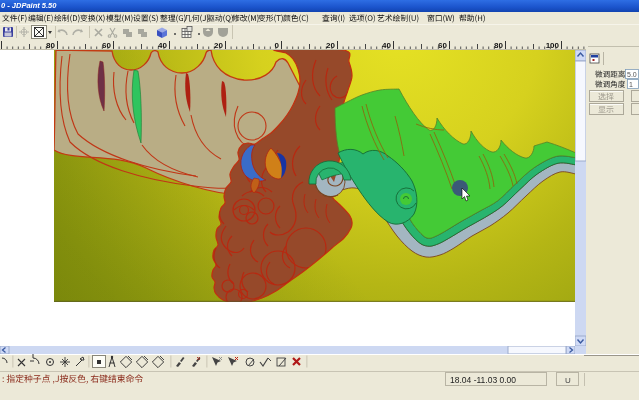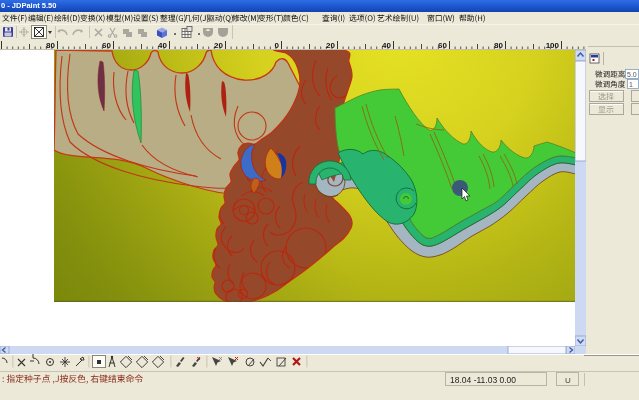--- a/index.html
+++ b/index.html
@@ -1,19 +1,19 @@
 <!DOCTYPE html>
 <html><head><meta charset="utf-8"><style>
 html,body{margin:0;padding:0;}
 #app{position:relative;width:639px;height:400px;overflow:hidden;font-family:"Liberation Sans",sans-serif;background:#ece9d8;}
 .abs{position:absolute;}
 </style></head><body>
 <div id="app">
 <div class="abs" style="left:0;top:0;width:639px;height:12px;background:linear-gradient(#2e6ee4,#1b54cc 60%,#1244b0);"></div>
-<div class="abs" style="left:1px;top:0;width:200px;height:11px;color:#fff;font-size:7.5px;font-weight:bold;line-height:12px;">0 - JDPaint 5.50</div>
+<div class="abs" style="left:1px;top:0;width:200px;height:11px;color:#fff;font-size:7.5px;font-weight:bold;line-height:12px;font-style:italic;">0 - JDPaint 5.50</div>
 <svg class="abs" style="left:0;top:12px;" width="639" height="12">
 <path transform="translate(2,9)" d="M3.6 -6.6L3.6 -5.2L0.4 -5.2L0.4 -4.7L1.6 -4.7C2.0 -3.4 2.6 -2.3 3.4 -1.5C2.6 -0.8 1.6 -0.3 0.3 0.1C0.4 0.2 0.6 0.5 0.7 0.6C1.9 0.2 3.0 -0.3 3.9 -1.1C4.7 -0.3 5.8 0.3 7.1 0.6C7.2 0.5 7.4 0.2 7.5 0.1C6.3 -0.2 5.2 -0.8 4.3 -1.5C5.2 -2.3 5.8 -3.4 6.2 -4.7L7.4 -4.7L7.4 -5.2L4.2 -5.2L4.2 -6.6L3.6 -6.6ZM3.9 -1.9C3.1 -2.7 2.6 -3.6 2.2 -4.7L5.6 -4.7C5.2 -3.5 4.6 -2.6 3.9 -1.9ZM10.3 -2.7L10.3 -2.1L12.5 -2.1L12.5 0.6L13.1 0.6L13.1 -2.1L15.2 -2.1L15.2 -2.7L13.1 -2.7L13.1 -4.4L14.9 -4.4L14.9 -5.0L13.1 -5.0L13.1 -6.5L12.5 -6.5L12.5 -5.0L11.5 -5.0C11.6 -5.3 11.7 -5.7 11.7 -6.0L11.2 -6.2C11.0 -5.1 10.7 -4.1 10.2 -3.5C10.4 -3.4 10.6 -3.3 10.7 -3.2C10.9 -3.5 11.1 -3.9 11.3 -4.4L12.5 -4.4L12.5 -2.7L10.3 -2.7ZM9.9 -6.5C9.5 -5.3 8.8 -4.2 8.0 -3.4C8.2 -3.3 8.3 -3.0 8.4 -2.8C8.6 -3.1 8.9 -3.4 9.1 -3.7L9.1 0.6L9.7 0.6L9.7 -4.7C10.0 -5.2 10.2 -5.8 10.4 -6.4L9.9 -6.5ZM17.5 1.5L17.9 1.3C17.2 0.2 16.9 -1.1 16.9 -2.4C16.9 -3.7 17.2 -5.1 17.9 -6.2L17.5 -6.4C16.7 -5.2 16.3 -4.0 16.3 -2.4C16.3 -0.9 16.7 0.4 17.5 1.5ZM19.0 -0.0L19.7 -0.0L19.7 -2.6L21.9 -2.6L21.9 -3.2L19.7 -3.2L19.7 -5.1L22.3 -5.1L22.3 -5.7L19.0 -5.7L19.0 -0.0ZM23.3 1.5C24.0 0.4 24.5 -0.9 24.5 -2.4C24.5 -4.0 24.0 -5.2 23.3 -6.4L22.9 -6.2C23.5 -5.1 23.9 -3.7 23.9 -2.4C23.9 -1.1 23.5 0.2 22.9 1.3L23.3 1.5Z" fill="#111"></path>
 <path transform="translate(28,9)" d="M0.3 -0.4L0.5 0.1C1.1 -0.1 1.9 -0.5 2.7 -0.8L2.6 -1.3C1.7 -0.9 0.9 -0.6 0.3 -0.4ZM0.5 -3.3C0.6 -3.4 0.8 -3.4 1.6 -3.5C1.3 -3.0 1.0 -2.6 0.9 -2.5C0.7 -2.2 0.5 -2.0 0.4 -1.9C0.4 -1.8 0.5 -1.5 0.5 -1.4C0.7 -1.5 0.9 -1.6 2.6 -2.0C2.6 -2.1 2.6 -2.3 2.6 -2.5L1.3 -2.2C1.9 -2.9 2.4 -3.8 2.8 -4.7L2.4 -4.9C2.2 -4.6 2.1 -4.3 1.9 -4.0L1.0 -3.9C1.5 -4.6 1.9 -5.5 2.2 -6.4L1.7 -6.6C1.4 -5.6 0.9 -4.6 0.7 -4.3C0.6 -4.1 0.4 -3.9 0.3 -3.8C0.4 -3.7 0.4 -3.4 0.5 -3.3ZM4.9 -2.7L4.9 -1.6L4.2 -1.6L4.2 -2.7L4.9 -2.7ZM5.3 -2.7L5.8 -2.7L5.8 -1.6L5.3 -1.6L5.3 -2.7ZM3.8 -3.2L3.8 0.6L4.2 0.6L4.2 -1.1L4.9 -1.1L4.9 0.4L5.3 0.4L5.3 -1.1L5.8 -1.1L5.8 0.4L6.2 0.4L6.2 -1.1L6.8 -1.1L6.8 0.1C6.8 0.1 6.8 0.1 6.7 0.1C6.7 0.1 6.5 0.1 6.3 0.1C6.4 0.2 6.5 0.4 6.5 0.6C6.8 0.6 6.9 0.6 7.1 0.5C7.2 0.4 7.3 0.3 7.3 0.1L7.3 -3.2L6.8 -3.2L3.8 -3.2ZM6.2 -2.7L6.8 -2.7L6.8 -1.6L6.2 -1.6L6.2 -2.7ZM4.7 -6.4C4.8 -6.2 5.0 -5.9 5.1 -5.7L3.2 -5.7L3.2 -4.0C3.2 -2.8 3.2 -1.1 2.4 0.2C2.6 0.2 2.8 0.4 2.9 0.5C3.6 -0.8 3.8 -2.6 3.8 -3.9L7.2 -3.9L7.2 -5.7L5.7 -5.7C5.6 -6.0 5.4 -6.3 5.3 -6.6L4.7 -6.4ZM3.8 -5.2L6.6 -5.2L6.6 -4.4L3.8 -4.4L3.8 -5.2ZM12.1 -5.9L14.2 -5.9L14.2 -5.1L12.1 -5.1L12.1 -5.9ZM11.6 -6.3L11.6 -4.6L14.8 -4.6L14.8 -6.3L11.6 -6.3ZM8.4 -2.6C8.5 -2.7 8.7 -2.7 9.0 -2.7L9.7 -2.7L9.7 -1.6L8.1 -1.3L8.2 -0.7L9.7 -1.0L9.7 0.6L10.2 0.6L10.2 -1.1L11.1 -1.3L11.1 -1.8L10.2 -1.7L10.2 -2.7L11.0 -2.7L11.0 -3.2L10.2 -3.2L10.2 -4.4L9.7 -4.4L9.7 -3.2L9.0 -3.2C9.2 -3.8 9.4 -4.4 9.6 -5.1L11.0 -5.1L11.0 -5.6L9.7 -5.6C9.8 -5.9 9.9 -6.2 9.9 -6.4L9.3 -6.6C9.3 -6.2 9.2 -5.9 9.2 -5.6L8.2 -5.6L8.2 -5.1L9.0 -5.1C8.9 -4.4 8.7 -3.9 8.6 -3.7C8.5 -3.4 8.4 -3.1 8.3 -3.1C8.3 -3.0 8.4 -2.7 8.4 -2.6ZM14.2 -3.7L14.2 -3.0L12.2 -3.0L12.2 -3.7L14.2 -3.7ZM10.9 -0.6L11.0 -0.1L14.2 -0.3L14.2 0.6L14.7 0.6L14.7 -0.4L15.3 -0.4L15.3 -0.9L14.7 -0.9L14.7 -3.7L15.2 -3.7L15.2 -4.2L11.1 -4.2L11.1 -3.7L11.6 -3.7L11.6 -0.6L10.9 -0.6ZM14.2 -2.6L14.2 -1.9L12.2 -1.9L12.2 -2.6L14.2 -2.6ZM14.2 -1.4L14.2 -0.8L12.2 -0.7L12.2 -1.4L14.2 -1.4ZM17.5 1.5L17.9 1.3C17.2 0.2 16.9 -1.1 16.9 -2.4C16.9 -3.7 17.2 -5.1 17.9 -6.2L17.5 -6.4C16.7 -5.2 16.3 -4.0 16.3 -2.4C16.3 -0.9 16.7 0.4 17.5 1.5ZM19.0 -0.0L22.4 -0.0L22.4 -0.6L19.7 -0.6L19.7 -2.7L21.9 -2.7L21.9 -3.3L19.7 -3.3L19.7 -5.1L22.3 -5.1L22.3 -5.7L19.0 -5.7L19.0 -0.0ZM23.6 1.5C24.3 0.4 24.7 -0.9 24.7 -2.4C24.7 -4.0 24.3 -5.2 23.6 -6.4L23.2 -6.2C23.8 -5.1 24.2 -3.7 24.2 -2.4C24.2 -1.1 23.8 0.2 23.2 1.3L23.6 1.5Z" fill="#111"></path>
 <path transform="translate(54,9)" d="M0.3 -0.4L0.4 0.2C1.1 -0.1 2.0 -0.4 2.8 -0.8L2.7 -1.3C1.8 -0.9 0.9 -0.6 0.3 -0.4ZM3.7 -3.9L3.7 -3.4L6.4 -3.4L6.4 -3.9L3.7 -3.9ZM0.4 -3.3C0.5 -3.4 0.7 -3.4 1.5 -3.5C1.2 -3.0 1.0 -2.6 0.9 -2.5C0.6 -2.2 0.5 -2.0 0.3 -2.0C0.4 -1.8 0.5 -1.5 0.5 -1.4C0.6 -1.5 0.9 -1.6 2.7 -2.1C2.7 -2.2 2.7 -2.4 2.7 -2.6L1.3 -2.3C1.9 -3.0 2.4 -3.8 2.8 -4.6L2.3 -4.9C2.2 -4.6 2.0 -4.3 1.8 -4.0L1.0 -3.9C1.4 -4.6 1.9 -5.5 2.2 -6.3L1.6 -6.6C1.3 -5.6 0.8 -4.6 0.7 -4.3C0.5 -4.1 0.4 -3.9 0.2 -3.9C0.3 -3.7 0.4 -3.4 0.4 -3.3ZM3.1 0.5C3.3 0.4 3.6 0.3 6.5 -0.0C6.6 0.2 6.7 0.5 6.8 0.6L7.3 0.4C7.1 -0.1 6.5 -0.9 6.1 -1.5L5.6 -1.3C5.8 -1.0 6.0 -0.7 6.2 -0.5L3.9 -0.2C4.3 -0.8 4.7 -1.6 5.0 -2.1L7.2 -2.1L7.2 -2.6L3.1 -2.6L3.1 -2.1L4.4 -2.1C4.1 -1.5 3.5 -0.5 3.3 -0.3C3.2 -0.2 3.0 -0.1 2.9 -0.1C2.9 0.0 3.0 0.3 3.1 0.5ZM5.0 -6.6C4.5 -5.5 3.7 -4.6 2.8 -4.0C2.8 -3.8 3.0 -3.5 3.1 -3.4C3.8 -3.9 4.5 -4.7 5.1 -5.6C5.6 -4.9 6.4 -4.0 7.1 -3.5C7.2 -3.7 7.3 -3.9 7.4 -4.1C6.7 -4.5 5.8 -5.4 5.3 -6.1L5.5 -6.4L5.0 -6.6ZM13.1 -5.8L13.1 -1.5L13.6 -1.5L13.6 -5.8L13.1 -5.8ZM14.5 -6.5L14.5 -0.2C14.5 -0.1 14.4 -0.0 14.3 -0.0C14.2 -0.0 13.7 -0.0 13.3 -0.0C13.3 0.2 13.4 0.4 13.5 0.6C14.0 0.6 14.5 0.6 14.7 0.5C14.9 0.4 15.0 0.2 15.0 -0.2L15.0 -6.5L14.5 -6.5ZM8.9 -6.4C8.7 -5.6 8.5 -4.8 8.1 -4.3C8.3 -4.3 8.5 -4.1 8.6 -4.1C8.8 -4.3 8.9 -4.6 9.0 -4.9L10.1 -4.9L10.1 -4.1L8.2 -4.1L8.2 -3.5L10.1 -3.5L10.1 -2.7L8.5 -2.7L8.5 -0.0L9.0 -0.0L9.0 -2.2L10.1 -2.2L10.1 0.6L10.6 0.6L10.6 -2.2L11.7 -2.2L11.7 -0.6C11.7 -0.5 11.7 -0.5 11.6 -0.5C11.5 -0.5 11.2 -0.5 10.9 -0.5C11.0 -0.4 11.1 -0.1 11.1 0.0C11.5 0.0 11.8 -0.0 12.0 -0.1C12.2 -0.2 12.2 -0.3 12.2 -0.6L12.2 -2.7L10.6 -2.7L10.6 -3.5L12.5 -3.5L12.5 -4.1L10.6 -4.1L10.6 -4.9L12.2 -4.9L12.2 -5.4L10.6 -5.4L10.6 -6.5L10.1 -6.5L10.1 -5.4L9.2 -5.4C9.3 -5.7 9.4 -6.0 9.5 -6.3L8.9 -6.4ZM17.5 1.5L17.9 1.3C17.2 0.2 16.9 -1.1 16.9 -2.4C16.9 -3.7 17.2 -5.1 17.9 -6.2L17.5 -6.4C16.7 -5.2 16.3 -4.0 16.3 -2.4C16.3 -0.9 16.7 0.4 17.5 1.5ZM19.0 -0.0L20.5 -0.0C22.2 -0.0 23.1 -1.1 23.1 -2.9C23.1 -4.7 22.2 -5.7 20.5 -5.7L19.0 -5.7L19.0 -0.0ZM19.7 -0.6L19.7 -5.1L20.4 -5.1C21.7 -5.1 22.4 -4.3 22.4 -2.9C22.4 -1.4 21.7 -0.6 20.4 -0.6L19.7 -0.6ZM24.4 1.5C25.1 0.4 25.5 -0.9 25.5 -2.4C25.5 -4.0 25.1 -5.2 24.4 -6.4L23.9 -6.2C24.6 -5.1 24.9 -3.7 24.9 -2.4C24.9 -1.1 24.6 0.2 23.9 1.3L24.4 1.5Z" fill="#111"></path>
 <path transform="translate(80,9)" d="M1.7 -4.9C1.5 -4.4 1.1 -3.8 0.7 -3.4C0.8 -3.3 1.0 -3.2 1.1 -3.1C1.6 -3.5 2.0 -4.1 2.3 -4.8L1.7 -4.9ZM5.4 -4.6C5.9 -4.2 6.4 -3.5 6.7 -3.1L7.2 -3.4C6.9 -3.8 6.3 -4.4 5.8 -4.9L5.4 -4.6ZM3.4 -6.5C3.5 -6.3 3.7 -6.0 3.8 -5.8L0.5 -5.8L0.5 -5.2L2.7 -5.2L2.7 -2.9L3.3 -2.9L3.3 -5.2L4.5 -5.2L4.5 -2.9L5.1 -2.9L5.1 -5.2L7.3 -5.2L7.3 -5.8L4.4 -5.8C4.3 -6.0 4.1 -6.4 3.9 -6.6L3.4 -6.5ZM1.0 -2.6L1.0 -2.1L1.7 -2.1C2.1 -1.5 2.6 -1.0 3.3 -0.6C2.4 -0.2 1.4 -0.0 0.4 0.1C0.5 0.2 0.6 0.5 0.7 0.6C1.8 0.5 2.9 0.2 3.9 -0.3C4.8 0.2 5.9 0.5 7.1 0.6C7.2 0.5 7.3 0.3 7.5 0.1C6.4 0.0 5.4 -0.2 4.5 -0.6C5.3 -1.0 6.0 -1.6 6.4 -2.4L6.0 -2.7L5.9 -2.6L1.0 -2.6ZM2.3 -2.1L5.5 -2.1C5.1 -1.6 4.6 -1.2 3.9 -0.9C3.2 -1.2 2.7 -1.6 2.3 -2.1ZM9.1 -6.5L9.1 -5.0L8.2 -5.0L8.2 -4.4L9.1 -4.4L9.1 -2.7C8.7 -2.6 8.4 -2.5 8.1 -2.4L8.2 -1.8L9.1 -2.1L9.1 -0.1C9.1 -0.0 9.0 0.0 9.0 0.0C8.9 0.0 8.6 0.0 8.3 0.0C8.4 0.2 8.5 0.5 8.5 0.6C8.9 0.6 9.2 0.6 9.4 0.5C9.6 0.4 9.7 0.2 9.7 -0.1L9.7 -2.3L10.5 -2.6L10.4 -3.1L9.7 -2.9L9.7 -4.4L10.4 -4.4L10.4 -5.0L9.7 -5.0L9.7 -6.5L9.1 -6.5ZM12.0 -5.4L13.6 -5.4C13.4 -5.1 13.2 -4.8 13.0 -4.6L11.4 -4.6C11.6 -4.8 11.8 -5.1 12.0 -5.4ZM10.4 -2.3L10.4 -1.7L12.3 -1.7C12.0 -1.1 11.3 -0.4 10.0 0.2C10.1 0.3 10.3 0.5 10.4 0.6C11.7 0.0 12.4 -0.7 12.8 -1.5C13.3 -0.5 14.1 0.2 15.0 0.6C15.1 0.5 15.2 0.2 15.4 0.1C14.4 -0.2 13.6 -0.9 13.2 -1.7L15.2 -1.7L15.2 -2.3L14.7 -2.3L14.7 -4.6L13.6 -4.6C13.9 -4.9 14.3 -5.3 14.5 -5.6L14.1 -5.9L14.0 -5.9L12.3 -5.9C12.4 -6.1 12.5 -6.3 12.6 -6.5L12.0 -6.6C11.7 -5.9 11.2 -5.1 10.4 -4.5C10.6 -4.4 10.7 -4.2 10.8 -4.0L11.0 -4.2L11.0 -2.3L10.4 -2.3ZM11.5 -2.3L11.5 -4.1L12.6 -4.1L12.6 -3.3C12.6 -3.0 12.6 -2.6 12.5 -2.3L11.5 -2.3ZM14.1 -2.3L13.0 -2.3C13.1 -2.6 13.1 -3.0 13.1 -3.3L13.1 -4.1L14.1 -4.1L14.1 -2.3ZM17.5 1.5L17.9 1.3C17.2 0.2 16.9 -1.1 16.9 -2.4C16.9 -3.7 17.2 -5.1 17.9 -6.2L17.5 -6.4C16.7 -5.2 16.3 -4.0 16.3 -2.4C16.3 -0.9 16.7 0.4 17.5 1.5ZM18.4 -0.0L19.1 -0.0L20.0 -1.5C20.1 -1.8 20.2 -2.1 20.4 -2.5L20.4 -2.5C20.6 -2.1 20.8 -1.8 20.9 -1.5L21.8 -0.0L22.6 -0.0L20.9 -2.9L22.5 -5.7L21.7 -5.7L20.9 -4.3C20.8 -4.0 20.7 -3.8 20.5 -3.4L20.5 -3.4C20.3 -3.8 20.2 -4.0 20.1 -4.3L19.3 -5.7L18.5 -5.7L20.0 -3.0L18.4 -0.0ZM23.5 1.5C24.2 0.4 24.6 -0.9 24.6 -2.4C24.6 -4.0 24.2 -5.2 23.5 -6.4L23.0 -6.2C23.7 -5.1 24.0 -3.7 24.0 -2.4C24.0 -1.1 23.7 0.2 23.0 1.3L23.5 1.5Z" fill="#111"></path>
 <path transform="translate(106,9)" d="M3.7 -3.3L6.4 -3.3L6.4 -2.7L3.7 -2.7L3.7 -3.3ZM3.7 -4.2L6.4 -4.2L6.4 -3.7L3.7 -3.7L3.7 -4.2ZM5.7 -6.6L5.7 -5.9L4.5 -5.9L4.5 -6.6L4.0 -6.6L4.0 -5.9L2.8 -5.9L2.8 -5.4L4.0 -5.4L4.0 -4.8L4.5 -4.8L4.5 -5.4L5.7 -5.4L5.7 -4.8L6.3 -4.8L6.3 -5.4L7.4 -5.4L7.4 -5.9L6.3 -5.9L6.3 -6.6L5.7 -6.6ZM3.1 -4.7L3.1 -2.3L4.7 -2.3C4.7 -2.0 4.7 -1.8 4.6 -1.6L2.7 -1.6L2.7 -1.1L4.4 -1.1C4.1 -0.5 3.6 -0.1 2.4 0.2C2.5 0.3 2.7 0.5 2.7 0.6C4.1 0.3 4.7 -0.3 5.0 -1.1C5.4 -0.2 6.2 0.4 7.2 0.6C7.3 0.5 7.4 0.3 7.5 0.1C6.7 -0.0 6.0 -0.5 5.6 -1.1L7.4 -1.1L7.4 -1.6L5.2 -1.6C5.2 -1.8 5.3 -2.0 5.3 -2.3L7.0 -2.3L7.0 -4.7L3.1 -4.7ZM1.4 -6.6L1.4 -5.0L0.4 -5.0L0.4 -4.5L1.4 -4.5L1.4 -4.5C1.2 -3.4 0.7 -2.2 0.2 -1.5C0.4 -1.4 0.5 -1.1 0.6 -1.0C0.9 -1.4 1.1 -2.1 1.4 -2.9L1.4 0.6L1.9 0.6L1.9 -3.4C2.1 -3.0 2.4 -2.5 2.5 -2.2L2.9 -2.7C2.7 -2.9 2.1 -3.9 1.9 -4.2L1.9 -4.5L2.7 -4.5L2.7 -5.0L1.9 -5.0L1.9 -6.6L1.4 -6.6ZM12.8 -6.1L12.8 -3.5L13.3 -3.5L13.3 -6.1L12.8 -6.1ZM14.2 -6.5L14.2 -3.0C14.2 -2.9 14.2 -2.9 14.1 -2.9C13.9 -2.9 13.5 -2.9 13.1 -2.9C13.2 -2.7 13.3 -2.5 13.3 -2.3C13.9 -2.3 14.2 -2.4 14.5 -2.4C14.7 -2.5 14.8 -2.7 14.8 -3.0L14.8 -6.5L14.2 -6.5ZM10.8 -5.7L10.8 -4.6L9.9 -4.6L9.9 -4.7L9.9 -5.7L10.8 -5.7ZM8.3 -4.6L8.3 -4.1L9.3 -4.1C9.2 -3.6 8.9 -3.1 8.3 -2.7C8.4 -2.6 8.6 -2.4 8.6 -2.2C9.4 -2.7 9.7 -3.4 9.8 -4.1L10.8 -4.1L10.8 -2.4L11.4 -2.4L11.4 -4.1L12.3 -4.1L12.3 -4.6L11.4 -4.6L11.4 -5.7L12.1 -5.7L12.1 -6.2L8.6 -6.2L8.6 -5.7L9.3 -5.7L9.3 -4.7L9.3 -4.6L8.3 -4.6ZM11.4 -2.6L11.4 -1.7L9.0 -1.7L9.0 -1.2L11.4 -1.2L11.4 -0.2L8.2 -0.2L8.2 0.4L15.2 0.4L15.2 -0.2L12.0 -0.2L12.0 -1.2L14.4 -1.2L14.4 -1.7L12.0 -1.7L12.0 -2.6L11.4 -2.6ZM17.5 1.5L17.9 1.3C17.2 0.2 16.9 -1.1 16.9 -2.4C16.9 -3.7 17.2 -5.1 17.9 -6.2L17.5 -6.4C16.7 -5.2 16.3 -4.0 16.3 -2.4C16.3 -0.9 16.7 0.4 17.5 1.5ZM19.0 -0.0L19.7 -0.0L19.7 -3.2C19.7 -3.7 19.6 -4.4 19.6 -4.9L19.6 -4.9L20.1 -3.5L21.2 -0.6L21.6 -0.6L22.7 -3.5L23.2 -4.9L23.2 -4.9C23.2 -4.4 23.1 -3.7 23.1 -3.2L23.1 -0.0L23.8 -0.0L23.8 -5.7L22.9 -5.7L21.8 -2.7C21.7 -2.3 21.6 -1.9 21.4 -1.5L21.4 -1.5C21.3 -1.9 21.1 -2.3 21.0 -2.7L19.9 -5.7L19.0 -5.7L19.0 -0.0ZM25.3 1.5C26.1 0.4 26.5 -0.9 26.5 -2.4C26.5 -4.0 26.1 -5.2 25.3 -6.4L24.9 -6.2C25.6 -5.1 25.9 -3.7 25.9 -2.4C25.9 -1.1 25.6 0.2 24.9 1.3L25.3 1.5Z" fill="#111"></path>
 <path transform="translate(133,9)" d="M1.0 -6.1C1.4 -5.7 1.9 -5.2 2.1 -4.8L2.5 -5.2C2.3 -5.6 1.8 -6.1 1.3 -6.4L1.0 -6.1ZM0.3 -4.1L0.3 -3.5L1.4 -3.5L1.4 -0.7C1.4 -0.4 1.2 -0.1 1.0 -0.0C1.2 0.1 1.3 0.3 1.4 0.5C1.5 0.3 1.7 0.2 3.1 -0.9C3.0 -1.0 2.9 -1.2 2.9 -1.4L2.0 -0.7L2.0 -4.1L0.3 -4.1ZM3.8 -6.3L3.8 -5.4C3.8 -4.8 3.7 -4.2 2.6 -3.7C2.7 -3.6 2.9 -3.4 3.0 -3.3C4.1 -3.8 4.4 -4.7 4.4 -5.4L4.4 -5.7L5.8 -5.7L5.8 -4.5C5.8 -3.9 5.9 -3.7 6.4 -3.7C6.5 -3.7 6.9 -3.7 7.0 -3.7C7.2 -3.7 7.3 -3.7 7.4 -3.7C7.4 -3.8 7.4 -4.1 7.4 -4.2C7.3 -4.2 7.1 -4.2 7.0 -4.2C6.9 -4.2 6.5 -4.2 6.5 -4.2C6.3 -4.2 6.3 -4.2 6.3 -4.5L6.3 -6.3L3.8 -6.3ZM6.3 -2.6C6.0 -1.9 5.6 -1.4 5.1 -1.0C4.5 -1.4 4.1 -2.0 3.8 -2.6L6.3 -2.6ZM3.0 -3.1L3.0 -2.6L3.4 -2.6L3.3 -2.5C3.6 -1.8 4.0 -1.2 4.6 -0.7C4.0 -0.3 3.3 -0.0 2.7 0.1C2.8 0.2 2.9 0.5 2.9 0.6C3.7 0.4 4.4 0.1 5.0 -0.3C5.6 0.1 6.3 0.5 7.2 0.6C7.2 0.5 7.4 0.2 7.5 0.1C6.8 -0.0 6.1 -0.3 5.5 -0.7C6.2 -1.2 6.7 -2.0 7.0 -3.0L6.7 -3.1L6.6 -3.1L3.0 -3.1ZM12.9 -5.8L14.2 -5.8L14.2 -5.1L12.9 -5.1L12.9 -5.8ZM11.0 -5.8L12.3 -5.8L12.3 -5.1L11.0 -5.1L11.0 -5.8ZM9.3 -5.8L10.5 -5.8L10.5 -5.1L9.3 -5.1L9.3 -5.8ZM10.7 -2.2L13.9 -2.2L13.9 -1.8L10.7 -1.8L10.7 -2.2ZM10.7 -1.4L13.9 -1.4L13.9 -1.0L10.7 -1.0L10.7 -1.4ZM10.7 -3.0L13.9 -3.0L13.9 -2.5L10.7 -2.5L10.7 -3.0ZM10.1 -3.3L10.1 -0.6L14.4 -0.6L14.4 -3.3L11.9 -3.3L12.0 -3.8L15.1 -3.8L15.1 -4.2L12.0 -4.2L12.1 -4.7L14.8 -4.7L14.8 -6.2L8.7 -6.2L8.7 -4.7L11.5 -4.7L11.5 -4.2L8.3 -4.2L8.3 -3.8L11.4 -3.8L11.3 -3.3L10.1 -3.3ZM8.8 -3.2L8.8 0.6L9.4 0.6L9.4 0.3L15.3 0.3L15.3 -0.2L9.4 -0.2L9.4 -3.2L8.8 -3.2ZM17.5 1.5L17.9 1.3C17.2 0.2 16.9 -1.1 16.9 -2.4C16.9 -3.7 17.2 -5.1 17.9 -6.2L17.5 -6.4C16.7 -5.2 16.3 -4.0 16.3 -2.4C16.3 -0.9 16.7 0.4 17.5 1.5ZM20.6 0.1C21.8 0.1 22.5 -0.6 22.5 -1.5C22.5 -2.4 22.0 -2.8 21.4 -3.0L20.6 -3.4C20.1 -3.6 19.6 -3.8 19.6 -4.4C19.6 -4.9 20.0 -5.2 20.7 -5.2C21.2 -5.2 21.6 -5.0 22.0 -4.7L22.4 -5.1C22.0 -5.5 21.4 -5.8 20.7 -5.8C19.6 -5.8 18.9 -5.2 18.9 -4.3C18.9 -3.5 19.5 -3.1 20.0 -2.8L20.9 -2.5C21.4 -2.2 21.8 -2.1 21.8 -1.5C21.8 -0.9 21.4 -0.5 20.6 -0.5C20.0 -0.5 19.4 -0.8 19.0 -1.2L18.6 -0.7C19.1 -0.2 19.8 0.1 20.6 0.1ZM23.7 1.5C24.4 0.4 24.8 -0.9 24.8 -2.4C24.8 -4.0 24.4 -5.2 23.7 -6.4L23.2 -6.2C23.9 -5.1 24.2 -3.7 24.2 -2.4C24.2 -1.1 23.9 0.2 23.2 1.3L23.7 1.5Z" fill="#111"></path>
 <path transform="translate(160,9)" d="M1.7 -1.4L1.7 -0.0L0.4 -0.0L0.4 0.5L7.5 0.5L7.5 -0.0L4.2 -0.0L4.2 -0.7L6.4 -0.7L6.4 -1.1L4.2 -1.1L4.2 -1.7L6.9 -1.7L6.9 -2.2L0.9 -2.2L0.9 -1.7L3.6 -1.7L3.6 -0.0L2.2 -0.0L2.2 -1.4L1.7 -1.4ZM5.0 -6.6C4.8 -5.8 4.4 -5.1 3.9 -4.6L3.9 -5.2L2.5 -5.2L2.5 -5.6L4.0 -5.6L4.0 -6.0L2.5 -6.0L2.5 -6.6L2.0 -6.6L2.0 -6.0L0.4 -6.0L0.4 -5.6L2.0 -5.6L2.0 -5.2L0.7 -5.2L0.7 -3.8L1.8 -3.8C1.4 -3.4 0.8 -3.0 0.3 -2.8C0.4 -2.7 0.6 -2.6 0.7 -2.4C1.1 -2.7 1.6 -3.0 2.0 -3.4L2.0 -2.4L2.5 -2.4L2.5 -3.4C2.9 -3.2 3.4 -2.9 3.6 -2.7L3.9 -3.1C3.7 -3.2 2.9 -3.6 2.5 -3.8L3.9 -3.8L3.9 -4.5C4.0 -4.4 4.2 -4.3 4.2 -4.2C4.4 -4.3 4.6 -4.5 4.7 -4.7C4.9 -4.4 5.1 -4.0 5.4 -3.7C5.0 -3.3 4.4 -3.0 3.8 -2.8C3.9 -2.7 4.1 -2.5 4.1 -2.4C4.8 -2.6 5.3 -2.9 5.7 -3.3C6.1 -2.9 6.6 -2.6 7.2 -2.4C7.3 -2.5 7.4 -2.7 7.6 -2.8C7.0 -3.0 6.5 -3.3 6.1 -3.7C6.5 -4.1 6.7 -4.6 6.9 -5.2L7.4 -5.2L7.4 -5.7L5.3 -5.7C5.4 -5.9 5.5 -6.2 5.5 -6.4L5.0 -6.6ZM1.2 -4.8L2.0 -4.8L2.0 -4.2L1.2 -4.2L1.2 -4.8ZM2.5 -4.8L3.4 -4.8L3.4 -4.2L2.5 -4.2L2.5 -4.8ZM5.0 -5.2L6.4 -5.2C6.2 -4.7 6.0 -4.4 5.7 -4.0C5.4 -4.4 5.2 -4.8 5.0 -5.2L5.0 -5.2ZM11.5 -4.2L12.7 -4.2L12.7 -3.2L11.5 -3.2L11.5 -4.2ZM13.2 -4.2L14.4 -4.2L14.4 -3.2L13.2 -3.2L13.2 -4.2ZM11.5 -5.7L12.7 -5.7L12.7 -4.7L11.5 -4.7L11.5 -5.7ZM13.2 -5.7L14.4 -5.7L14.4 -4.7L13.2 -4.7L13.2 -5.7ZM10.3 -0.2L10.3 0.4L15.3 0.4L15.3 -0.2L13.3 -0.2L13.3 -1.2L15.1 -1.2L15.1 -1.8L13.3 -1.8L13.3 -2.7L15.0 -2.7L15.0 -6.2L11.0 -6.2L11.0 -2.7L12.7 -2.7L12.7 -1.8L10.9 -1.8L10.9 -1.2L12.7 -1.2L12.7 -0.2L10.3 -0.2ZM8.1 -0.8L8.2 -0.2C8.9 -0.4 9.8 -0.7 10.6 -1.0L10.5 -1.6L9.7 -1.3L9.7 -3.2L10.5 -3.2L10.5 -3.8L9.7 -3.8L9.7 -5.5L10.6 -5.5L10.6 -6.0L8.2 -6.0L8.2 -5.5L9.1 -5.5L9.1 -3.8L8.2 -3.8L8.2 -3.2L9.1 -3.2L9.1 -1.1C8.7 -1.0 8.4 -0.9 8.1 -0.8ZM17.5 1.5L17.9 1.3C17.2 0.2 16.9 -1.1 16.9 -2.4C16.9 -3.7 17.2 -5.1 17.9 -6.2L17.5 -6.4C16.7 -5.2 16.3 -4.0 16.3 -2.4C16.3 -0.9 16.7 0.4 17.5 1.5ZM21.3 0.1C22.0 0.1 22.7 -0.2 23.0 -0.6L23.0 -3.0L21.2 -3.0L21.2 -2.4L22.4 -2.4L22.4 -0.9C22.1 -0.7 21.7 -0.5 21.3 -0.5C20.1 -0.5 19.4 -1.4 19.4 -2.9C19.4 -4.3 20.2 -5.2 21.3 -5.2C21.9 -5.2 22.3 -4.9 22.6 -4.6L23.0 -5.1C22.6 -5.5 22.1 -5.8 21.3 -5.8C19.8 -5.8 18.7 -4.7 18.7 -2.9C18.7 -1.0 19.8 0.1 21.3 0.1ZM24.4 1.5C25.1 0.4 25.5 -0.9 25.5 -2.4C25.5 -4.0 25.1 -5.2 24.4 -6.4L23.9 -6.2C24.6 -5.1 24.9 -3.7 24.9 -2.4C24.9 -1.1 24.6 0.2 23.9 1.3L24.4 1.5Z" fill="#111"></path>
 <path transform="translate(184,9)" d="M2.0 -6.1L2.0 -3.7C2.0 -2.4 1.8 -0.9 0.3 0.2C0.5 0.3 0.7 0.5 0.8 0.6C2.4 -0.5 2.6 -2.3 2.6 -3.7L2.6 -5.5L5.1 -5.5L5.1 -0.5C5.1 0.2 5.2 0.5 5.8 0.5C6.0 0.5 6.6 0.5 6.7 0.5C7.3 0.5 7.5 -0.0 7.5 -1.3C7.4 -1.4 7.1 -1.5 7.0 -1.6C6.9 -0.4 6.9 -0.1 6.7 -0.1C6.5 -0.1 6.0 -0.1 5.9 -0.1C5.7 -0.1 5.7 -0.2 5.7 -0.5L5.7 -6.1L2.0 -6.1ZM10.5 -5.8L10.5 -5.2L14.1 -5.2L14.1 -0.2C14.1 -0.0 14.1 0.0 13.9 0.0C13.8 0.0 13.2 0.0 12.6 0.0C12.7 0.2 12.8 0.4 12.8 0.6C13.5 0.6 14.1 0.6 14.3 0.5C14.6 0.4 14.7 0.2 14.7 -0.2L14.7 -5.2L15.3 -5.2L15.3 -5.8L10.5 -5.8ZM11.2 -3.6L12.6 -3.6L12.6 -1.9L11.2 -1.9L11.2 -3.6ZM10.7 -4.1L10.7 -0.9L11.2 -0.9L11.2 -1.4L13.1 -1.4L13.1 -4.1L10.7 -4.1ZM9.9 -6.5C9.5 -5.4 8.8 -4.2 8.1 -3.5C8.2 -3.3 8.4 -3.0 8.4 -2.9C8.7 -3.2 8.9 -3.5 9.1 -3.8L9.1 0.6L9.7 0.6L9.7 -4.8C10.0 -5.3 10.2 -5.8 10.4 -6.4L9.9 -6.5ZM17.5 1.5L17.9 1.3C17.2 0.2 16.9 -1.1 16.9 -2.4C16.9 -3.7 17.2 -5.1 17.9 -6.2L17.5 -6.4C16.7 -5.2 16.3 -4.0 16.3 -2.4C16.3 -0.9 16.7 0.4 17.5 1.5ZM20.1 0.1C21.2 0.1 21.7 -0.7 21.7 -1.7L21.7 -5.7L20.9 -5.7L20.9 -1.7C20.9 -0.9 20.6 -0.5 20.0 -0.5C19.6 -0.5 19.3 -0.7 19.0 -1.2L18.5 -0.8C18.8 -0.2 19.4 0.1 20.1 0.1ZM23.2 1.5C23.9 0.4 24.3 -0.9 24.3 -2.4C24.3 -4.0 23.9 -5.2 23.2 -6.4L22.7 -6.2C23.4 -5.1 23.7 -3.7 23.7 -2.4C23.7 -1.1 23.4 0.2 22.7 1.3L23.2 1.5Z" fill="#111"></path>
 <path transform="translate(207,9)" d="M0.2 -1.2L0.4 -0.7C0.9 -0.8 1.6 -1.0 2.3 -1.2L2.3 -1.7C1.5 -1.5 0.8 -1.3 0.2 -1.2ZM7.3 -6.1L3.6 -6.1L3.6 0.3L7.5 0.3L7.5 -0.2L4.1 -0.2L4.1 -5.6L7.3 -5.6L7.3 -6.1ZM0.8 -5.1C0.8 -4.3 0.7 -3.1 0.6 -2.4L2.7 -2.4C2.6 -0.8 2.4 -0.2 2.3 -0.0C2.2 0.1 2.1 0.1 2.0 0.1C1.9 0.1 1.5 0.1 1.1 0.0C1.2 0.2 1.3 0.4 1.3 0.5C1.6 0.5 2.0 0.6 2.2 0.5C2.4 0.5 2.6 0.5 2.7 0.3C3.0 0.1 3.1 -0.7 3.2 -2.7C3.2 -2.7 3.2 -2.9 3.2 -2.9L2.7 -2.9L2.6 -2.9C2.7 -3.7 2.8 -5.2 2.9 -6.2L2.4 -6.2L0.5 -6.2L0.5 -5.7L2.3 -5.7C2.3 -4.8 2.2 -3.6 2.1 -2.9L1.1 -2.9C1.2 -3.6 1.3 -4.4 1.3 -5.1L0.8 -5.1ZM6.5 -5.1C6.3 -4.5 6.1 -4.0 5.9 -3.5C5.5 -4.0 5.1 -4.5 4.8 -4.9L4.4 -4.6C4.8 -4.1 5.2 -3.5 5.6 -2.9C5.2 -2.2 4.8 -1.5 4.3 -1.0C4.4 -0.9 4.6 -0.7 4.7 -0.6C5.2 -1.1 5.6 -1.7 5.9 -2.4C6.3 -1.8 6.6 -1.2 6.8 -0.8L7.3 -1.1C7.1 -1.6 6.7 -2.3 6.2 -3.0C6.5 -3.6 6.8 -4.3 7.0 -5.0L6.5 -5.1ZM8.5 -5.9L8.5 -5.4L11.5 -5.4L11.5 -5.9L8.5 -5.9ZM12.9 -6.4C12.9 -5.9 12.9 -5.3 12.9 -4.8L11.8 -4.8L11.8 -4.2L12.8 -4.2C12.8 -2.4 12.4 -0.8 11.4 0.2C11.5 0.3 11.7 0.5 11.8 0.6C13.0 -0.5 13.3 -2.3 13.4 -4.2L14.6 -4.2C14.5 -1.4 14.4 -0.4 14.2 -0.1C14.1 -0.1 14.0 -0.0 13.9 -0.0C13.7 -0.0 13.3 -0.0 12.9 -0.1C13.0 0.1 13.0 0.3 13.0 0.5C13.5 0.5 13.9 0.5 14.1 0.5C14.4 0.5 14.5 0.4 14.7 0.2C15.0 -0.1 15.1 -1.2 15.2 -4.5C15.2 -4.5 15.2 -4.8 15.2 -4.8L13.4 -4.8C13.5 -5.3 13.5 -5.9 13.5 -6.4L12.9 -6.4ZM8.5 -0.3L8.5 -0.4L8.5 -0.3C8.7 -0.4 9.0 -0.5 11.1 -1.0L11.3 -0.5L11.8 -0.7C11.6 -1.2 11.3 -2.1 11.0 -2.8L10.5 -2.7C10.7 -2.3 10.8 -1.9 11.0 -1.5L9.1 -1.1C9.4 -1.8 9.7 -2.7 9.9 -3.5L11.7 -3.5L11.7 -4.1L8.2 -4.1L8.2 -3.5L9.3 -3.5C9.1 -2.6 8.8 -1.7 8.7 -1.4C8.5 -1.1 8.4 -0.9 8.3 -0.9C8.4 -0.7 8.5 -0.5 8.5 -0.3ZM17.5 1.5L17.9 1.3C17.2 0.2 16.9 -1.1 16.9 -2.4C16.9 -3.7 17.2 -5.1 17.9 -6.2L17.5 -6.4C16.7 -5.2 16.3 -4.0 16.3 -2.4C16.3 -0.9 16.7 0.4 17.5 1.5ZM21.1 -0.5C20.1 -0.5 19.4 -1.4 19.4 -2.9C19.4 -4.3 20.1 -5.2 21.1 -5.2C22.2 -5.2 22.8 -4.3 22.8 -2.9C22.8 -1.4 22.2 -0.5 21.1 -0.5ZM22.9 1.4C23.2 1.4 23.5 1.4 23.7 1.3L23.6 0.7C23.4 0.8 23.2 0.8 23.0 0.8C22.3 0.8 21.8 0.6 21.6 0.1C22.8 -0.1 23.6 -1.2 23.6 -2.9C23.6 -4.7 22.6 -5.8 21.1 -5.8C19.7 -5.8 18.7 -4.7 18.7 -2.9C18.7 -1.2 19.5 -0.1 20.8 0.1C21.1 0.9 21.8 1.4 22.9 1.4ZM24.8 1.5C25.5 0.4 25.9 -0.9 25.9 -2.4C25.9 -4.0 25.5 -5.2 24.8 -6.4L24.4 -6.2C25.0 -5.1 25.4 -3.7 25.4 -2.4C25.4 -1.1 25.0 0.2 24.4 1.3L24.8 1.5Z" fill="#111"></path>

